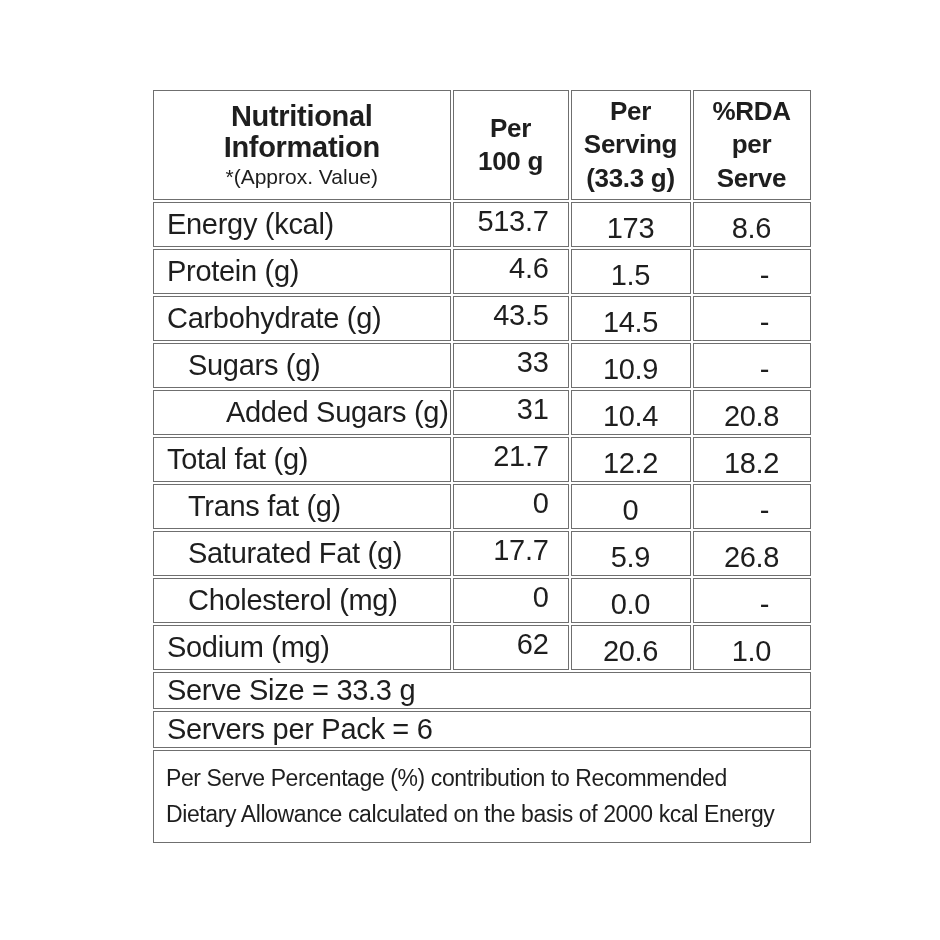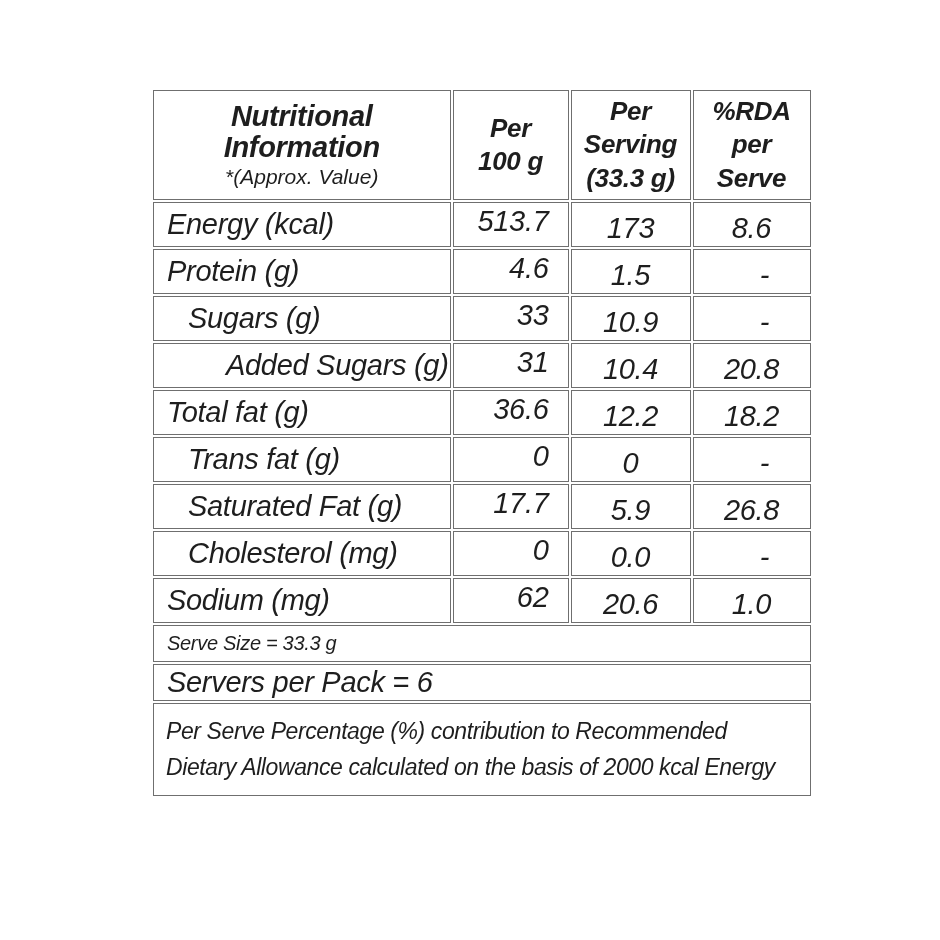--- a/index.html
+++ b/index.html
@@ -13,21 +13,20 @@
   }
   .label-wrap {
     position: absolute;
     left: 151px;
     top: 88px;
   }
   table.nt {
     border-collapse: separate;
     border-spacing: 2px;
     table-layout: fixed;
-    font-style: italic;
   }
   .nt th, .nt td {
     border: 1px solid #6f6f6f;
     background: #ffffff;
     box-sizing: border-box;
     vertical-align: middle;
     font-weight: normal;
   }
   
   tr.hdr th { height: 110px; }
@@ -54,21 +53,21 @@
   }
   
   tr.data td { height: 45px; font-size: 29px; letter-spacing: -0.3px; }
   td.lbl { padding-left: 13px; white-space: nowrap; }
   td.lbl.ind1 { padding-left: 34px; }
   td.lbl.ind2 { padding-left: 72px; }
   td.c2 { text-align: right; padding-right: 19px; padding-bottom: 8px; }
   td.c3, td.c4 { text-align: center; padding-top: 9px; }
   td.dash { text-indent: 26px; }
   
-  tr.serve td { height: 37px; font-size: 20px; letter-spacing: -0.3px; padding-left: 13px; }
+  tr.serve td { height: 37px; font-size: 29px; letter-spacing: -0.3px; padding-left: 13px; }
   tr.servers td { height: 28px; font-size: 29px; letter-spacing: -0.3px; padding-left: 13px; }
   tr.foot td {
     height: 93px;
     font-size: 23px;
     letter-spacing: -0.4px;
     line-height: 1.55;
     padding-left: 12px;
     white-space: pre;
     vertical-align: middle;
   }
@@ -108,34 +107,40 @@
         <td class="c3">173</td>
         <td class="c4">8.6</td>
       </tr>
       <tr class="data">
         <td class="lbl">Protein (g)</td>
         <td class="c2">4.6</td>
         <td class="c3">1.5</td>
         <td class="c4 dash">-</td>
       </tr>
       <tr class="data">
+        <td class="lbl">Carbohydrate (g)</td>
+        <td class="c2">43.5</td>
+        <td class="c3">14.5</td>
+        <td class="c4 dash">-</td>
+      </tr>
+      <tr class="data">
         <td class="lbl ind1">Sugars (g)</td>
         <td class="c2">33</td>
         <td class="c3">10.9</td>
         <td class="c4 dash">-</td>
       </tr>
       <tr class="data">
         <td class="lbl ind2">Added Sugars (g)</td>
         <td class="c2">31</td>
         <td class="c3">10.4</td>
         <td class="c4">20.8</td>
       </tr>
       <tr class="data">
         <td class="lbl">Total fat (g)</td>
-        <td class="c2">36.6</td>
+        <td class="c2">21.7</td>
         <td class="c3">12.2</td>
         <td class="c4">18.2</td>
       </tr>
       <tr class="data">
         <td class="lbl ind1">Trans fat (g)</td>
         <td class="c2">0</td>
         <td class="c3">0</td>
         <td class="c4 dash">-</td>
       </tr>
       <tr class="data">

